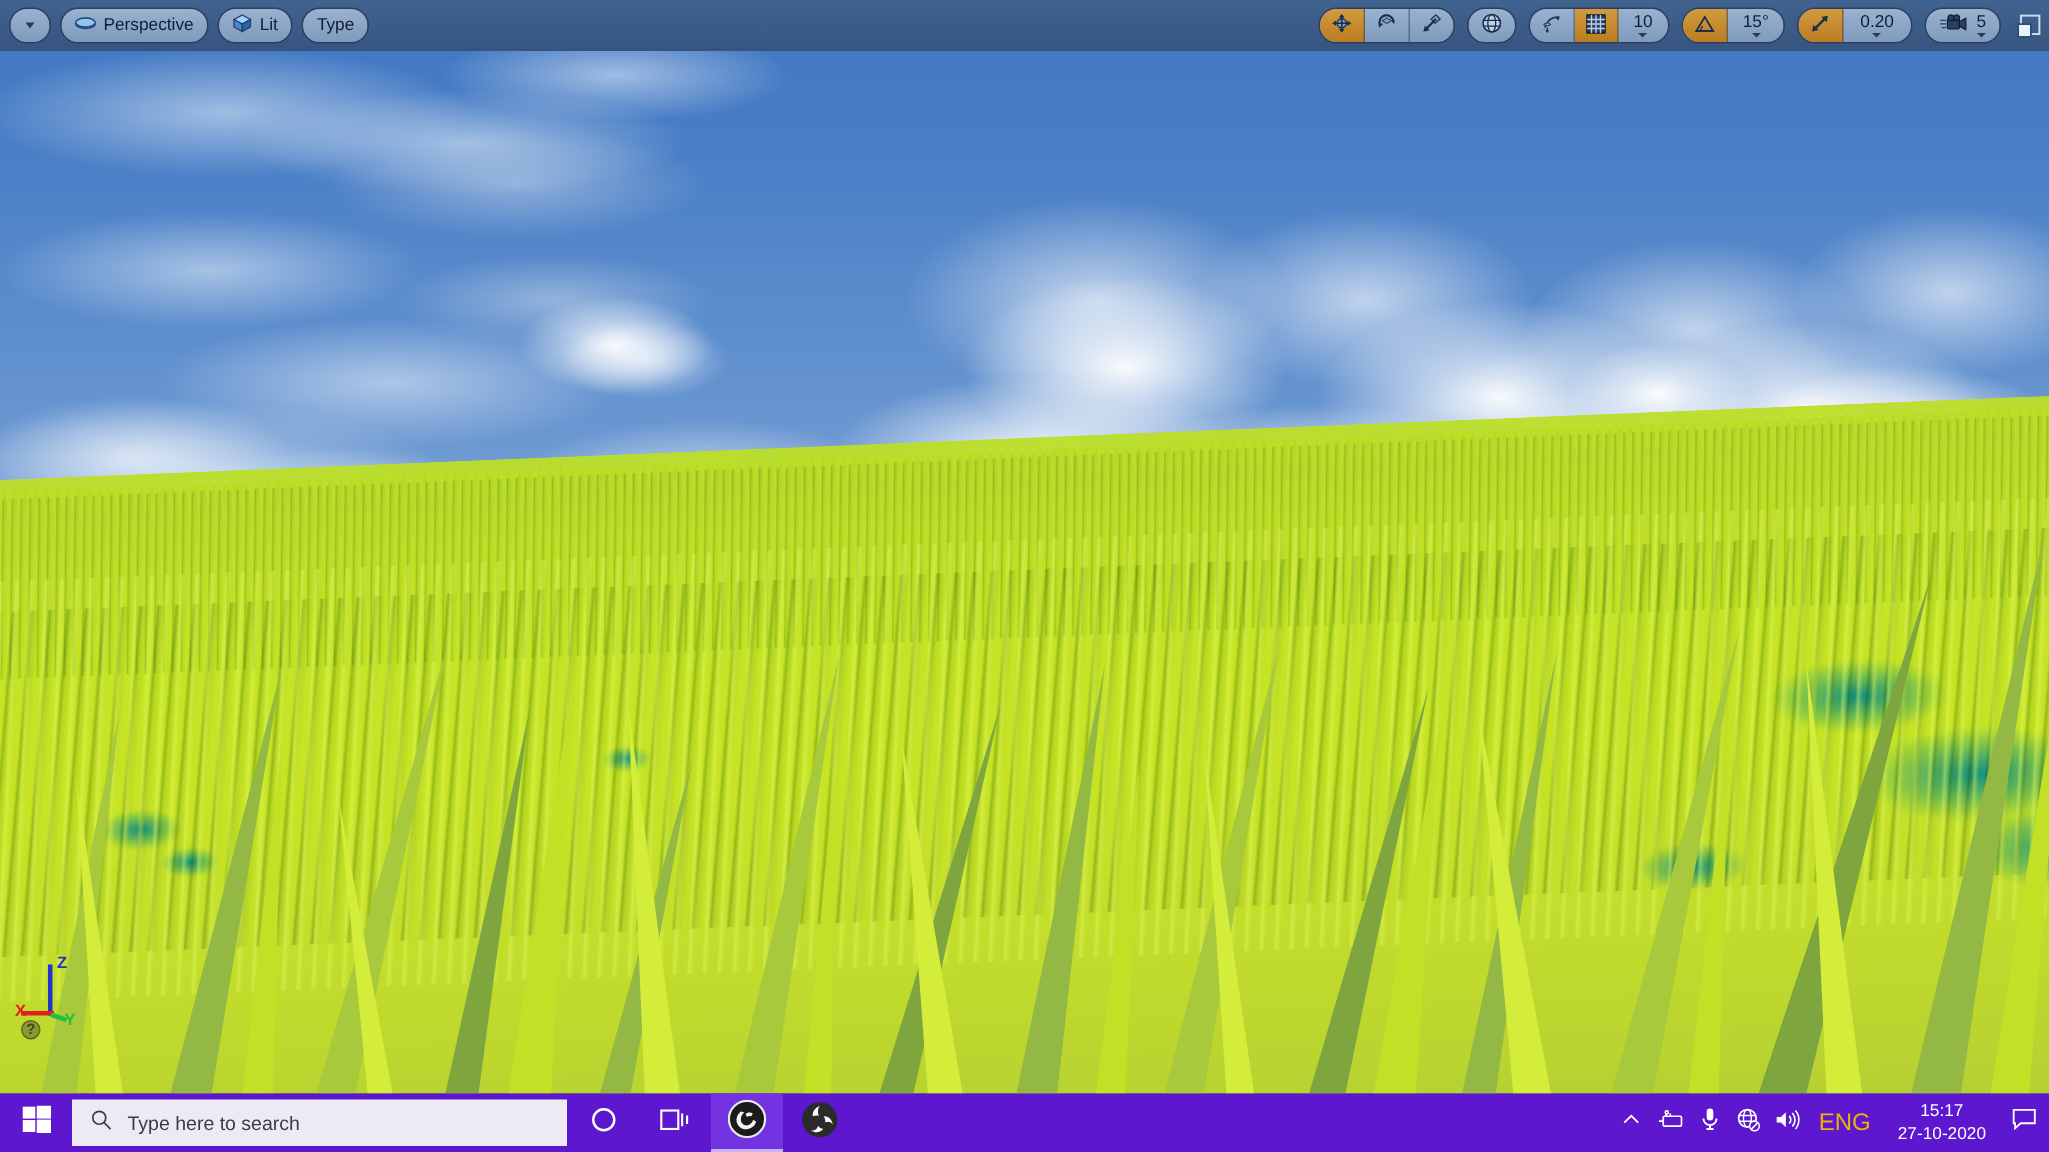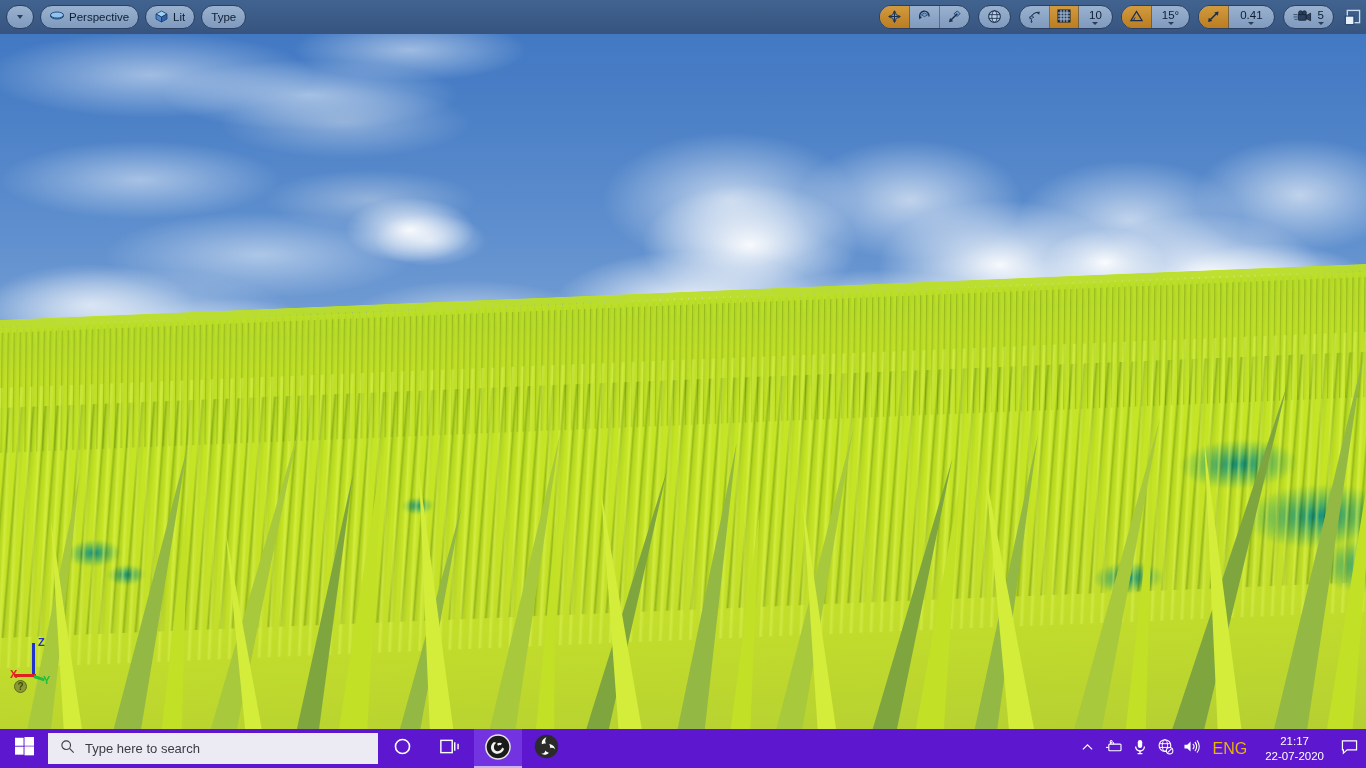--- a/index.html
+++ b/index.html
@@ -451,21 +451,21 @@
         <div class="seg on">
           <span>
             <svg width="15" height="15" viewBox="0 0 16 16">
               <path d="M3.5 12.5 L12 4" stroke="#1b2e4d" stroke-width="1.7"></path>
               <polygon points="13.4,2.6 12.6,7.2 8.8,3.6" fill="#1b2e4d"></polygon>
               <polygon points="2.2,13.8 3,9.2 6.8,12.8" fill="#1b2e4d"></polygon>
             </svg>
           </span>
         </div>
         <div class="seg" style="padding:0 11px;">
-          <span>0.41</span>
+          <span>0.20</span>
           <span class="caret-tiny"></span>
         </div>
       </div>
 
       <div class="pill" style="padding:0 9px; gap:6px;">
         <span>
           <svg width="19" height="13" viewBox="0 0 20 13">
             <rect x="5.5" y="3.5" width="8.5" height="7" rx="1" fill="#2b3f5e" stroke="#101c30" stroke-width="0.8"></rect>
             <polygon points="14,5.5 18.5,3 18.5,11 14,8.5" fill="#2b3f5e" stroke="#101c30" stroke-width="0.8"></polygon>
             <circle cx="8" cy="2.6" r="2.1" fill="#2b3f5e" stroke="#101c30" stroke-width="0.8"></circle>
@@ -600,22 +600,22 @@
             <path d="M10.4 5.2 A4 4 0 0 1 10.4 10.8" fill="none" stroke="#ffffff" stroke-width="1.2"></path>
             <path d="M12.6 3.2 A7 7 0 0 1 12.6 12.8" fill="none" stroke="#ffffff" stroke-width="1.2"></path>
             <path d="M14.8 1.4 A10 10 0 0 1 14.8 14.6" fill="none" stroke="#ffffff" stroke-width="1.1"></path>
           </svg>
         </span>
       </div>
 
       <div id="lang">ENG</div>
 
       <div id="clock">
-        <span>21:17</span>
-        <span>22-07-2020</span>
+        <span>15:17</span>
+        <span>27-10-2020</span>
       </div>
 
       <div id="action-center">
         <span>
           <svg width="17" height="16" viewBox="0 0 18 17">
             <path d="M1.5 2 H16.5 V11.5 H6.5 L2.5 15 V11.5 H1.5 Z" fill="none" stroke="#ffffff" stroke-width="1.3"></path>
           </svg>
         </span>
       </div>
     </div>

